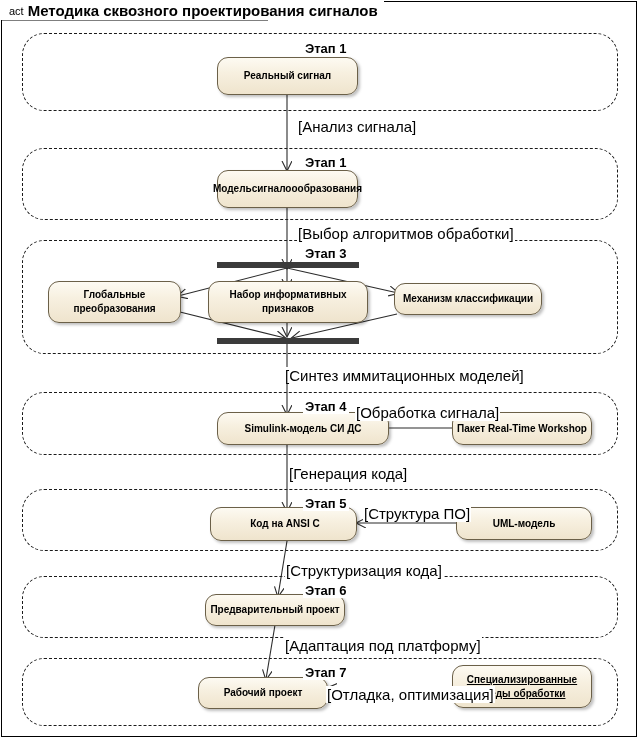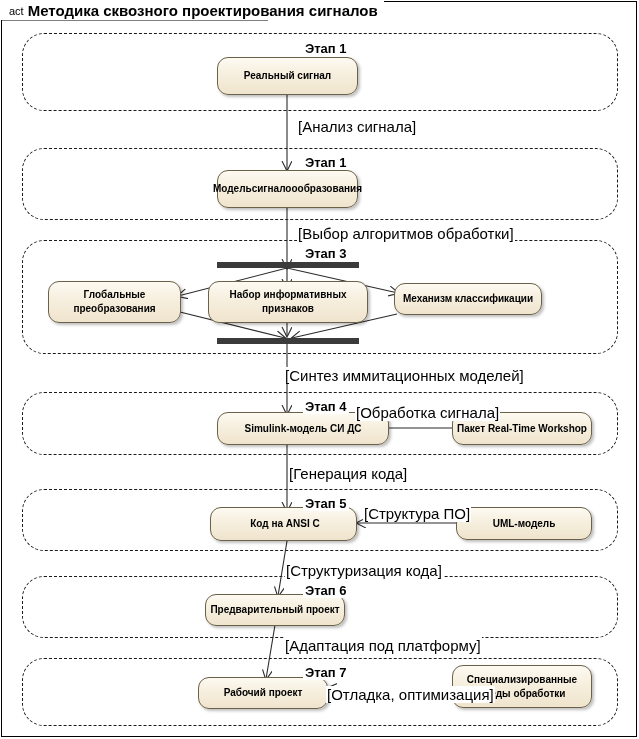--- a/index.html
+++ b/index.html
@@ -252,21 +252,21 @@
   </div>
 
   <div class="node" style="left:205px; top:594px; width:140px; height:32px;">
     <span>Предварительный проект</span>
   </div>
 
   <div class="node" style="left:198px; top:677px; width:130px; height:32px;">
     <span>Рабочий проект</span>
   </div>
 
-  <div class="node" style="left:452px; top:665px; width:140px; height:43px; flex-direction:column;">
+  <div class="node" style="left:452px; top:665px; width:140px; height:43px; flex-direction:column;text-decoration:underline;">
     <span>Специализированные</span>
     <span>среды обработки</span>
   </div>
 
   <span class="flow-label" style="left:297px; top:118px;">[Анализ сигнала]</span>
 
   <span class="flow-label" style="left:297px; top:225px;">[Выбор алгоритмов обработки]</span>
 
   <span class="flow-label" style="left:284px; top:367px;">[Синтез иммитационных моделей]</span>
 

